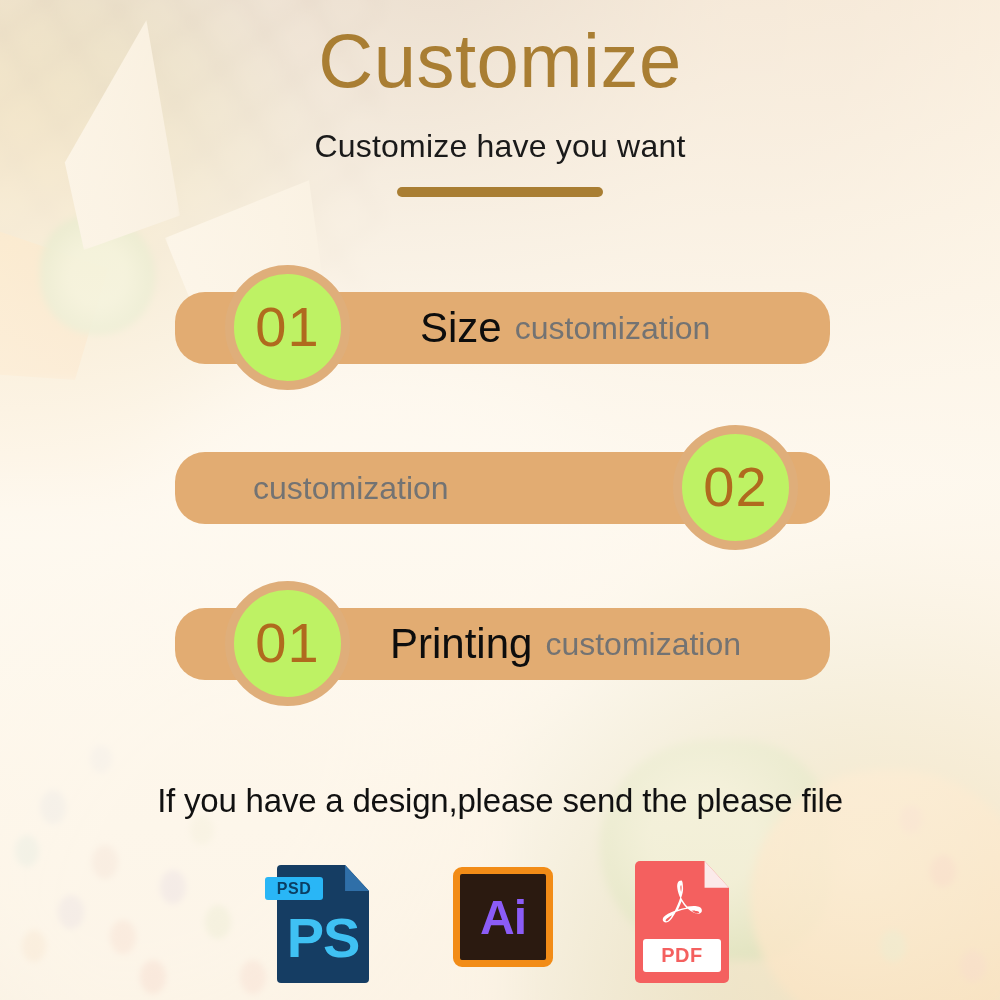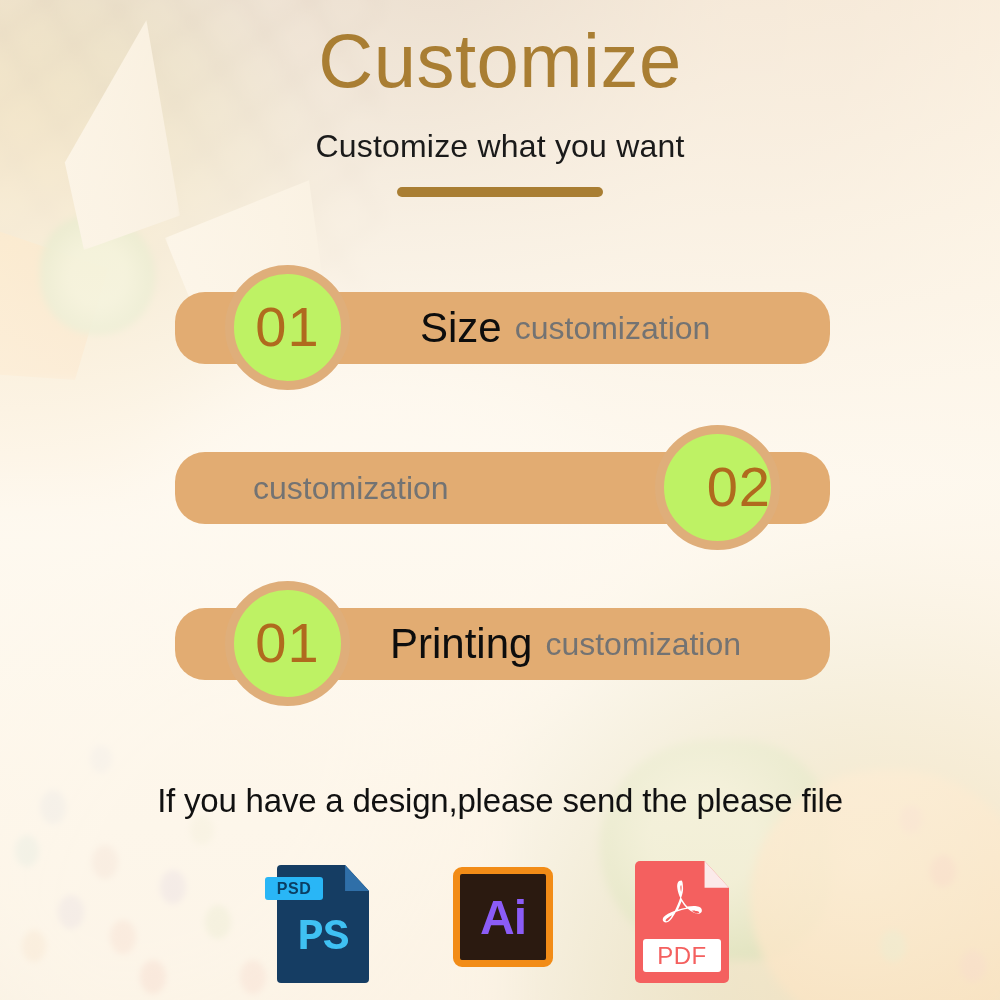--- a/index.html
+++ b/index.html
@@ -123,21 +123,21 @@
   .row3{top:608px;}
 
   .badge{
     position:absolute;width:125px;height:125px;border-radius:50%;
     background:#bef264;border:9px solid #DFAE7A;
     box-sizing:border-box;
     display:flex;align-items:center;justify-content:center;
     top:-27px;
   }
   .badge-left{left:50px;}
-  .badge-right{right:50px;justify-content:flex-end;}
+  .badge-right{right:32px;}
   .badge-num{
     font-size:56px;color:#B06A1E;font-weight:400;letter-spacing:1px;
     line-height:1;margin-top:-2px;
   }
 
   .row-text{
     position:absolute;top:0;height:72px;display:flex;align-items:center;
     white-space:nowrap;
   }
   .row-text.t1{left:245px;}
@@ -171,21 +171,21 @@
   }
   .psd-tag{
     position:absolute;left:0;top:22px;width:58px;height:23px;
     background:#29B6F6;border-radius:3px;
     display:flex;align-items:center;justify-content:center;
   }
   .psd-tag span{font-size:16px;font-weight:bold;color:#0B3E63;letter-spacing:.5px;}
   .psd-ps{
     position:absolute;left:12px;top:52px;width:92px;height:60px;
     display:flex;align-items:center;justify-content:center;
-    font-size:44px;font-weight:bold;color:#3FC1F3;letter-spacing:-1px;font-family:Liberation Mono, monospace;
+    font-size:56px;font-weight:bold;color:#3FC1F3;letter-spacing:-1px;
   }
 
   
   .ai-box{
     position:absolute;left:8px;top:12px;width:100px;height:100px;
     background:#2B1A10;border:7px solid #F28C17;border-radius:9px;
     box-sizing:border-box;display:flex;align-items:center;justify-content:center;
   }
   .ai-box span{font-size:48px;font-weight:bold;color:#8b5cf6;letter-spacing:-1px;}
 
@@ -201,21 +201,21 @@
     clip-path:polygon(74% 0, 100% 22%, 74% 22%);
   }
   .pdf-a{
     position:absolute;left:30px;top:22px;width:56px;height:56px;
   }
   .pdf-band{
     position:absolute;left:18px;top:84px;width:78px;height:33px;
     background:#FFFFFF;border-radius:3px;
     display:flex;align-items:center;justify-content:center;
   }
-  .pdf-band span{font-size:24px;font-weight:normal;color:#F4605F;letter-spacing:.5px;}
+  .pdf-band span{font-size:20px;font-weight:bold;color:#F4605F;letter-spacing:.5px;}
 </style>
 </head>
 <body>
 
 <div id="poster">
 
   <div class="bg-layer">
     <div class="bg-base"></div>
     <div class="bg-lattice"></div>
     <div class="mango"></div>
@@ -243,21 +243,21 @@
       <div class="dot" style="left:880px;top:930px;width:26px;height:32px;background:#CFE0A8;"></div>
       <div class="dot" style="left:960px;top:950px;width:26px;height:32px;background:#F0B49A;"></div>
       <div class="dot" style="left:900px;top:805px;width:22px;height:28px;background:#F0B49A;"></div>
     </div>
     <div class="bg-wash"></div>
   </div>
 
   <div class="content">
 
     <div class="title">Customize</div>
-    <div class="subtitle">Customize what you want</div>
+    <div class="subtitle">Customize have you want</div>
     <div class="divider"></div>
 
     <div class="row row1">
       <div class="row-bar"></div>
       <div class="row-text t1">
         <span class="kw">Size</span>
         <span class="sub">customization</span>
       </div>
       <div class="badge badge-left">
         <span class="badge-num">01</span>

